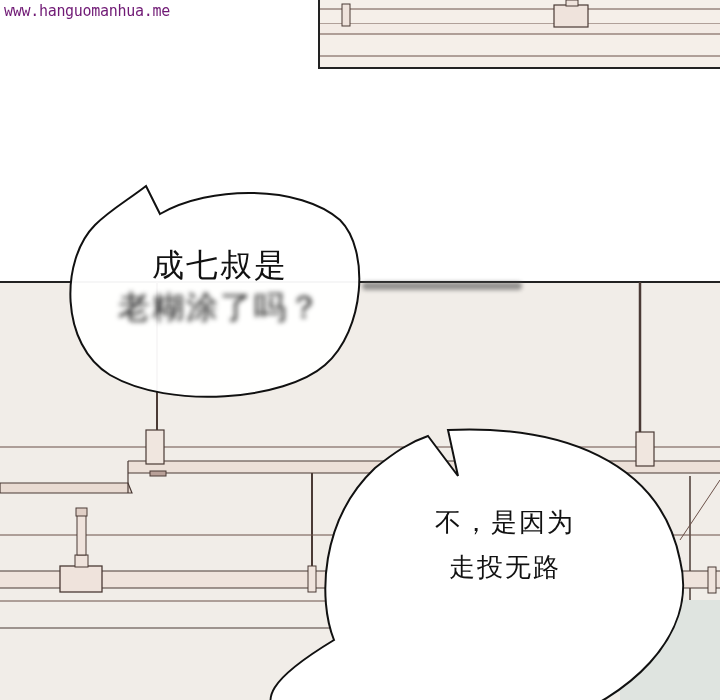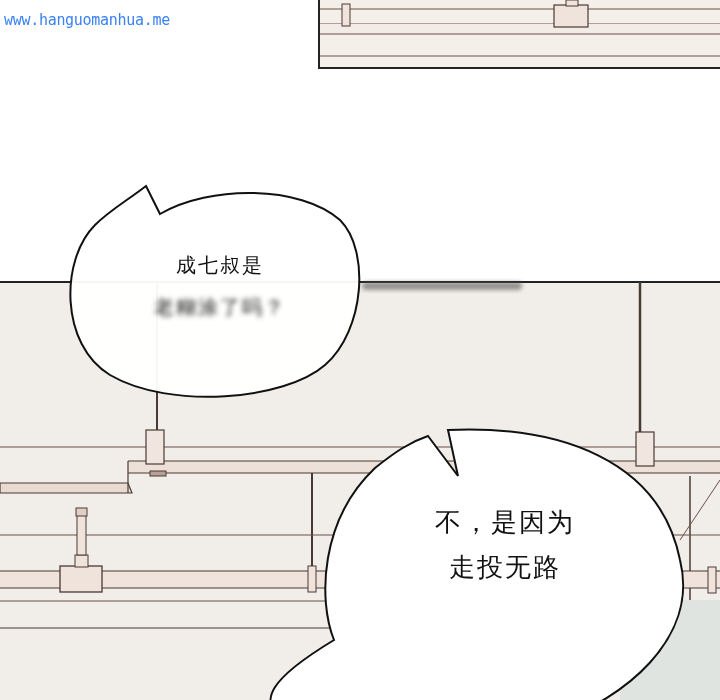--- a/index.html
+++ b/index.html
@@ -1,19 +1,19 @@
 <!DOCTYPE html>
 <html><head>
 <meta charset="utf-8">
 <style>
   html, body { margin: 0; padding: 0; }
   body { width: 720px; height: 700px; position: relative; overflow: hidden; background: #ffffff; font-family: "DejaVu Sans", sans-serif; }
-  .watermark { position: absolute; left: 4px; top: 11px; font-family: "DejaVu Sans Mono", monospace; font-size: 15px; color: #3b82f6; letter-spacing: -0.3px; z-index: 5; }
+  .watermark { position: absolute; left: 4px; top: 2px; font-family: "DejaVu Sans Mono", monospace; font-size: 15px; color: #701a75; letter-spacing: -0.3px; z-index: 5; }
   .scene { position: absolute; left: 0; top: 0; width: 720px; height: 700px; }
-  .bubble-text { position: absolute; text-align: center; color: #111; font-size: 20px; line-height: 42px; z-index: 4; letter-spacing: 2px; }
+  .bubble-text { position: absolute; text-align: center; color: #111; font-size: 32px; line-height: 42px; z-index: 4; letter-spacing: 2px; }
   .b1-text { left: 100px; top: 244px; width: 240px; }
   .b2-text { left: 370px; top: 500px; width: 270px; font-size: 26px; line-height: 45px; }
   .blur { filter: blur(2.5px); }
   .blurred-line { position: absolute; left: 362px; top: 282px; width: 160px; height: 8px; background: #555; opacity: 0.6; filter: blur(2px); z-index: 4; border-radius: 4px; }
 </style>
 </head>
 <body>
 
 <div class="watermark">www.hanguomanhua.me</div>
 

